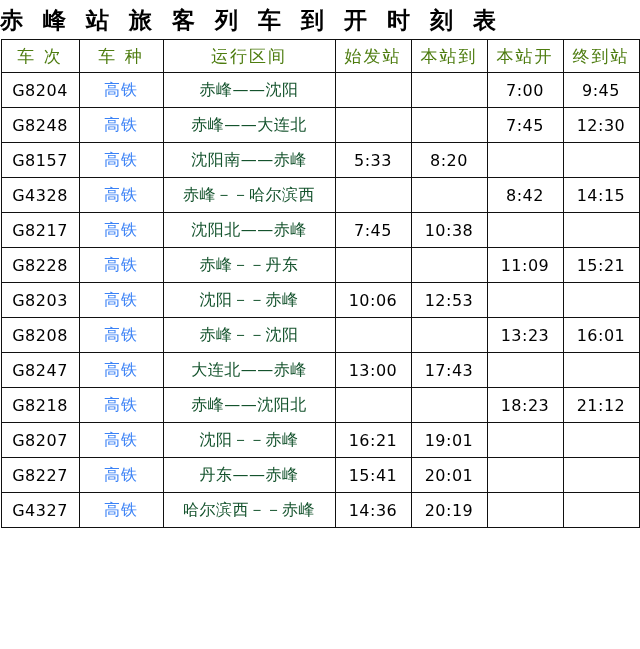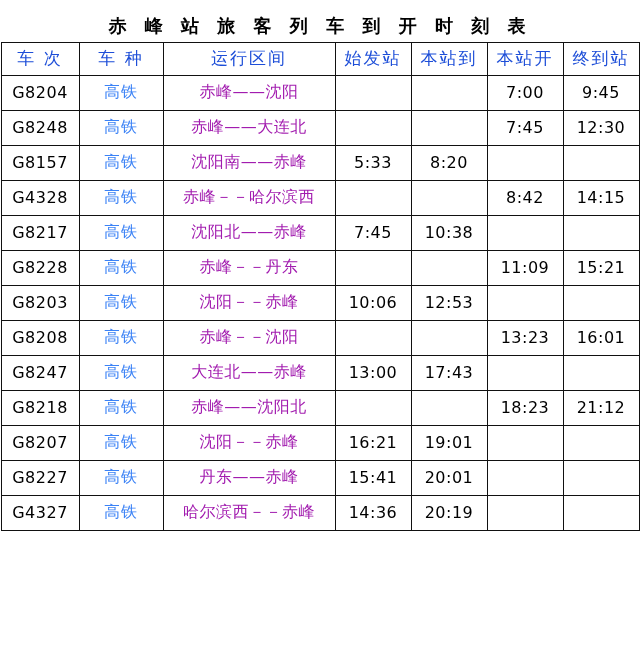--- a/index.html
+++ b/index.html
@@ -15,26 +15,26 @@
     overflow: hidden;
   }
   .page {
     width: 640px;
     height: 649px;
     position: relative;
     background: #ffffff;
     box-sizing: border-box;
   }
   .title {
-    text-align: center;
-    font-size: 18px;
+    text-align: left;
+    font-size: 23px;
     font-weight: bold;
     letter-spacing: 6px;
     color: #000000;
-    padding: 16px 0 6px 0;
+    padding: 8px 0 6px 0;
     line-height: 1.1;
     white-space: nowrap;
   }
   table.schedule {
     border-collapse: collapse;
     width: 628px;
     margin: 0 auto;
     table-layout: fixed;
   }
   table.schedule th,
@@ -45,21 +45,21 @@
     vertical-align: middle;
     font-size: 16px;
     padding: 0 2px;
     overflow: hidden;
     white-space: nowrap;
   }
   table.schedule th {
     font-weight: normal;
     font-size: 17px;
     letter-spacing: 2px;
-    color: #1d4ed8;
+    color: #4d7c0f;
     height: 32px;
     text-align: center;
   }
   
   col.c0 { width: 78px; }
   col.c1 { width: 84px; }
   col.c2 { width: 172px; }
   col.c3 { width: 76px; }
   col.c4 { width: 76px; }
   col.c5 { width: 76px; }
@@ -70,21 +70,21 @@
     letter-spacing: 0.5px;
     color: #000000;
   }
   td.train-type {
     font-size: 16px;
     color: #3b82f6;
     letter-spacing: 1px;
   }
   td.route {
     font-size: 16px;
-    color: #a21caf;
+    color: #14532d;
     letter-spacing: 0.5px;
     margin-top: 11px;
   }
   td.time {
     font-size: 16px;
     color: #000000;
     letter-spacing: 0.5px;
   }
   .last-row td {
     border-bottom: 1px solid #111111;

